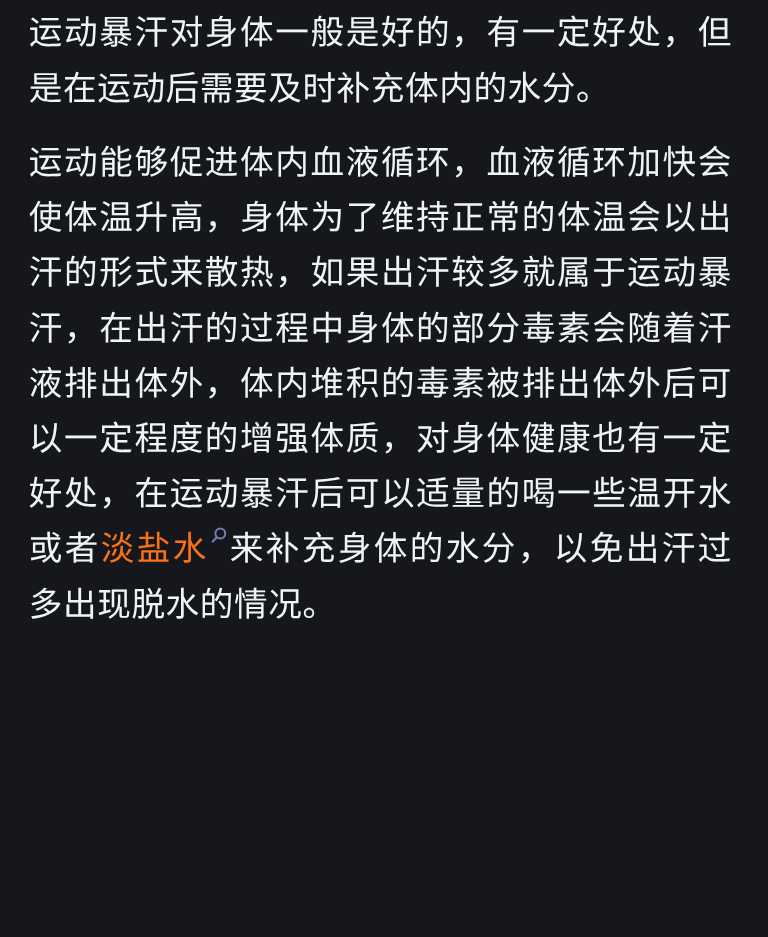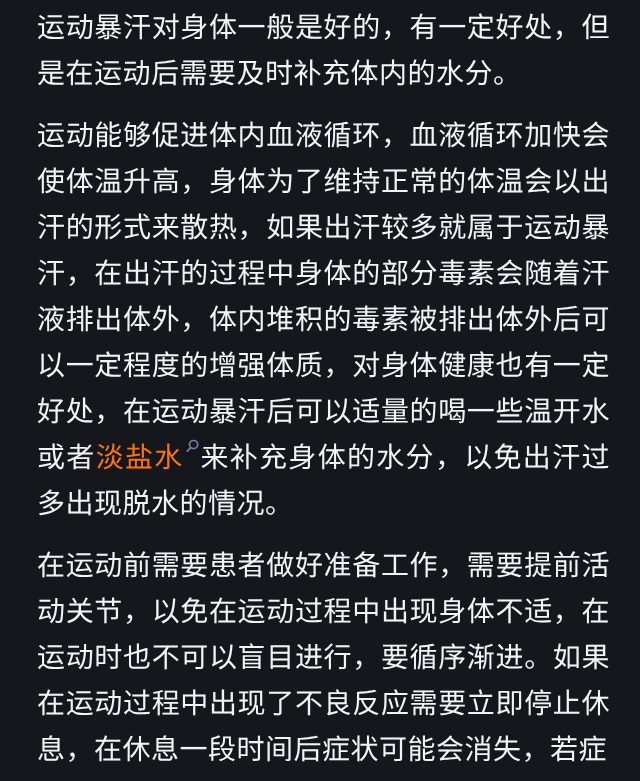--- a/index.html
+++ b/index.html
@@ -9,21 +9,21 @@
   body {
     width: 640px;
     height: 781px;
     background: #15171c;
     overflow: hidden;
     font-family: "Liberation Sans", "DejaVu Sans", sans-serif;
   }
   .article {
     box-sizing: border-box;
     width: 640px;
-    padding: 5px 30px 0 37px;
+    padding: 5px 30px 0 24px;
     color: #f0f3f7;
     font-size: 28px;
     line-height: 46px;
     text-align: justify;
     letter-spacing: 0.5px;
   }
   .article p {
     margin: 0 0 16px 0;
   }
   .term-link {
@@ -39,14 +39,13 @@
 </style>
 </head>
 <body>
 
 <div class="article">
   <p><span>运动暴汗对身体一般是好的，有一定好处，但是在运动后需要及时补充体内的水分。</span></p>
   <p><span>运动能够促进体内血液循环，血液循环加快会使体温升高，身体为了维持正常的体温会以出汗的形式来散热，如果出汗较多就属于运动暴汗，在出汗的过程中身体的部分毒素会随着汗液排出体外，体内堆积的毒素被排出体外后可以一定程度的增强体质，对身体健康也有一定好处，在运动暴汗后可以适量的喝一些温开水或者</span><a class="term-link"><span>淡盐水</span><svg class="search-icon-svg" width="14" height="15" viewBox="0 0 14 15" aria-hidden="true">
           <circle cx="8.6" cy="5.6" r="4.1" fill="none" stroke="#6e82ae" stroke-width="1.7"></circle>
           <line x1="5.5" y1="8.9" x2="2.2" y2="12.2" stroke="#6e82ae" stroke-width="1.7" stroke-linecap="round"></line>
         </svg></a><span>来补充身体的水分，以免出汗过多出现脱水的情况。</span></p>
-  <p><span>在运动前需要患者做好准备工作，需要提前活动关节，以免在运动过程中出现身体不适，在运动时也不可以盲目进行，要循序渐进。如果在运动过程中出现了不良反应需要立即停止休息，在休息一段时间后症状可能会消失，若症</span></p>
 </div>
 
 </body></html>

